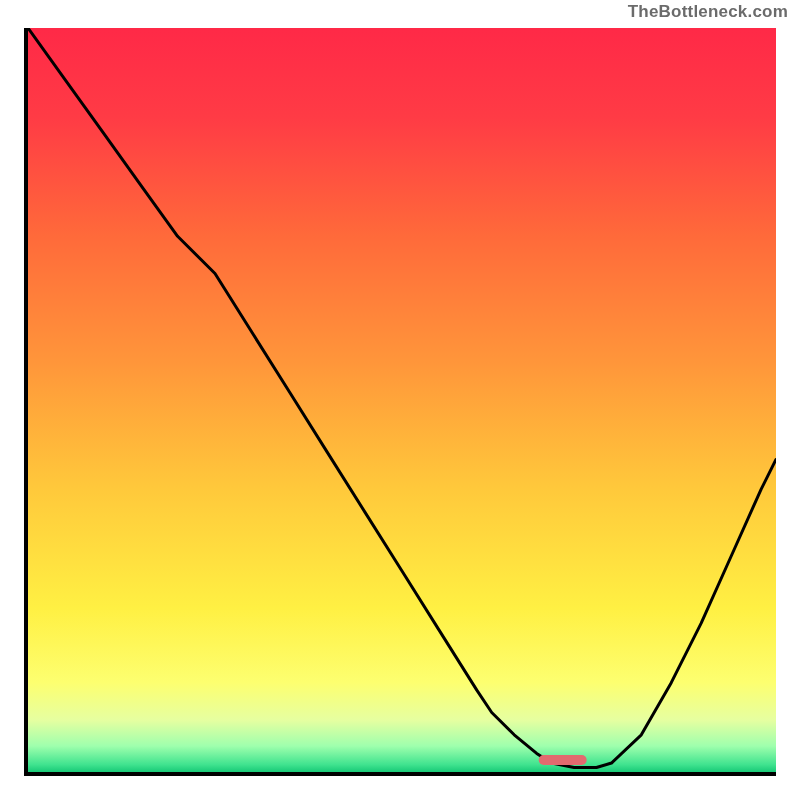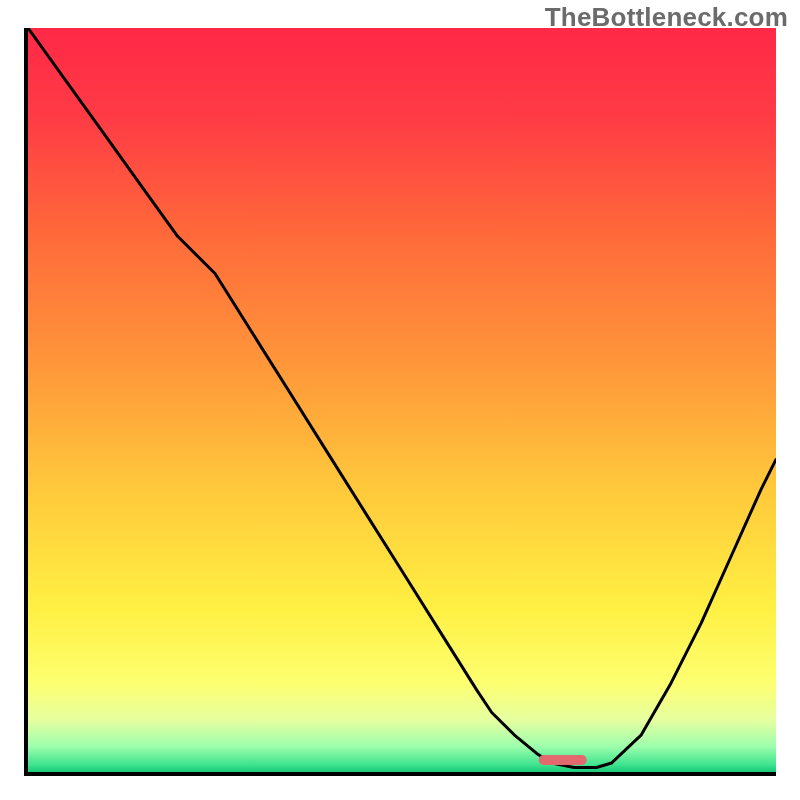--- a/index.html
+++ b/index.html
@@ -13,21 +13,21 @@
   }
   .container {
     position: relative;
     width: 800px;
     height: 800px;
   }
   .watermark {
     position: absolute;
     top: 2px;
     right: 12px;
-    font-size: 26px;
+    font-size: 17px;
     font-weight: 600;
     color: #6b6b6b;
     letter-spacing: 0.2px;
   }
   .plot-area {
     position: absolute;
     left: 24px;
     top: 28px;
     width: 752px;
     height: 748px;

